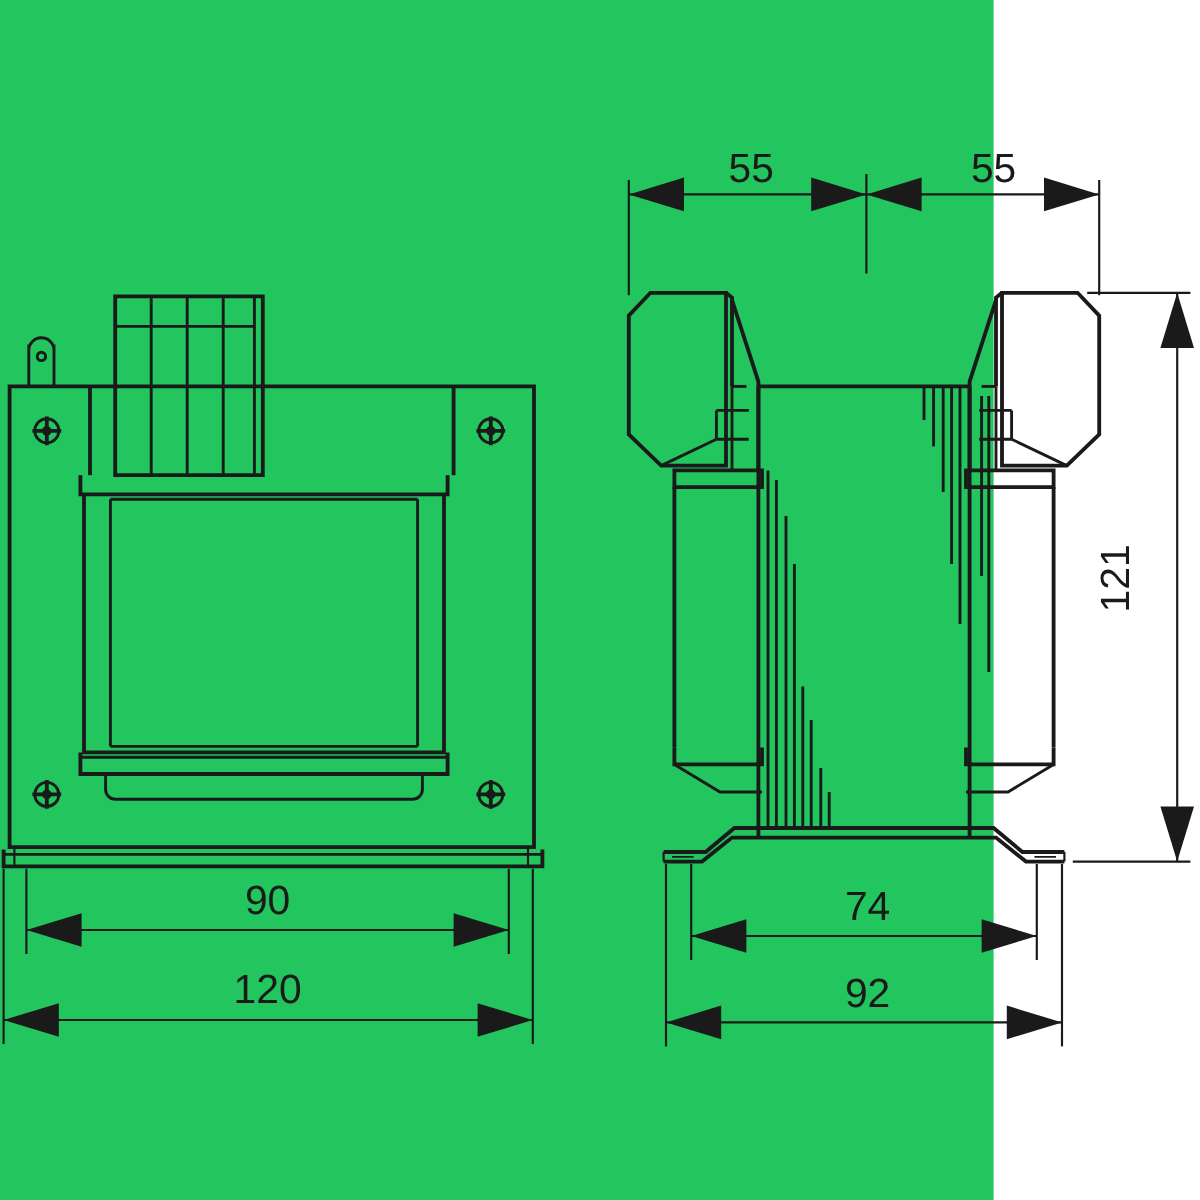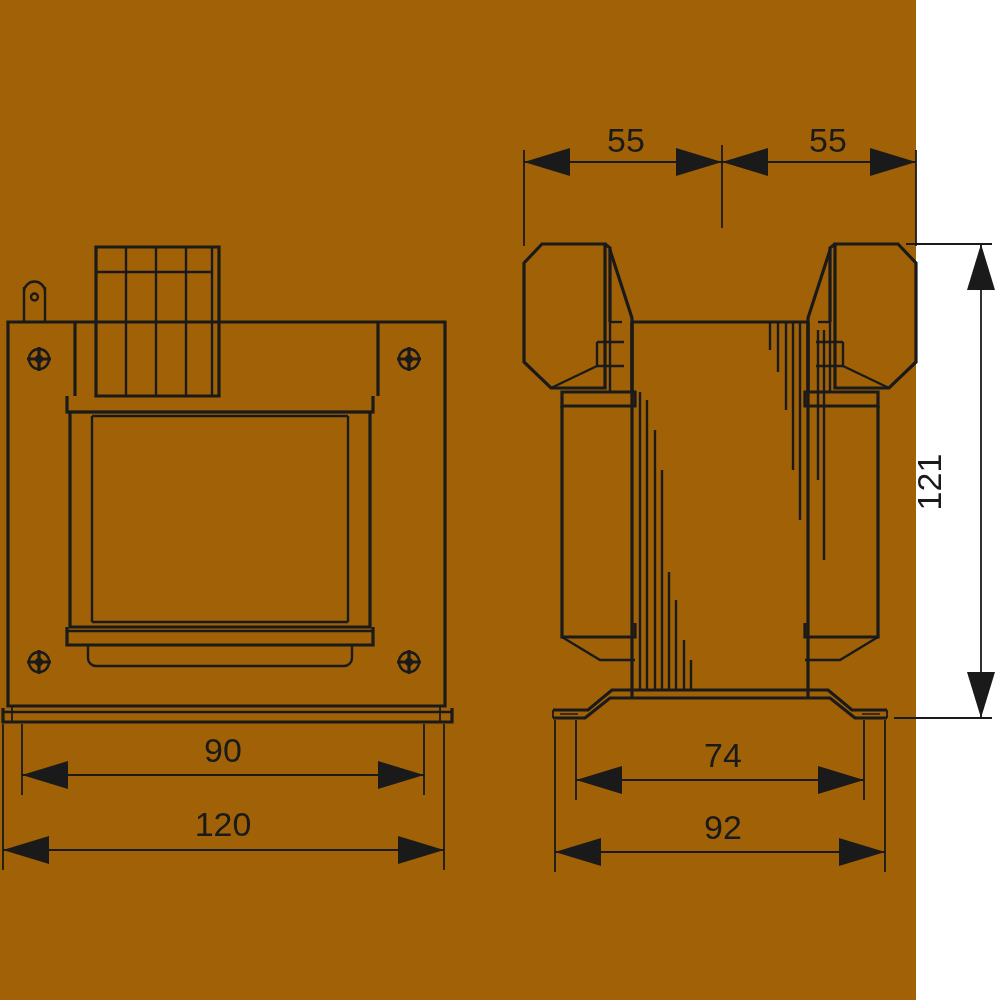--- a/index.html
+++ b/index.html
@@ -8,23 +8,23 @@
     background: #ffffff;
   }
   body {
     width: 1000px;
     height: 1000px;
     font-family: "Liberation Sans", sans-serif;
     overflow: hidden;
   }
   #drawing-root {
     position: relative;
-    width: 916px;
+    width: 828px;
     height: 1000px;
-    background: #a16207;
+    background: #22c55e;
   }
   svg.drawing {
     display: block;
     width: 1000px;
     height: 1000px;
   }
   .dimtext {
     font-family: "Liberation Sans", sans-serif;
     font-size: 34px;
     fill: #1a1a1a;

